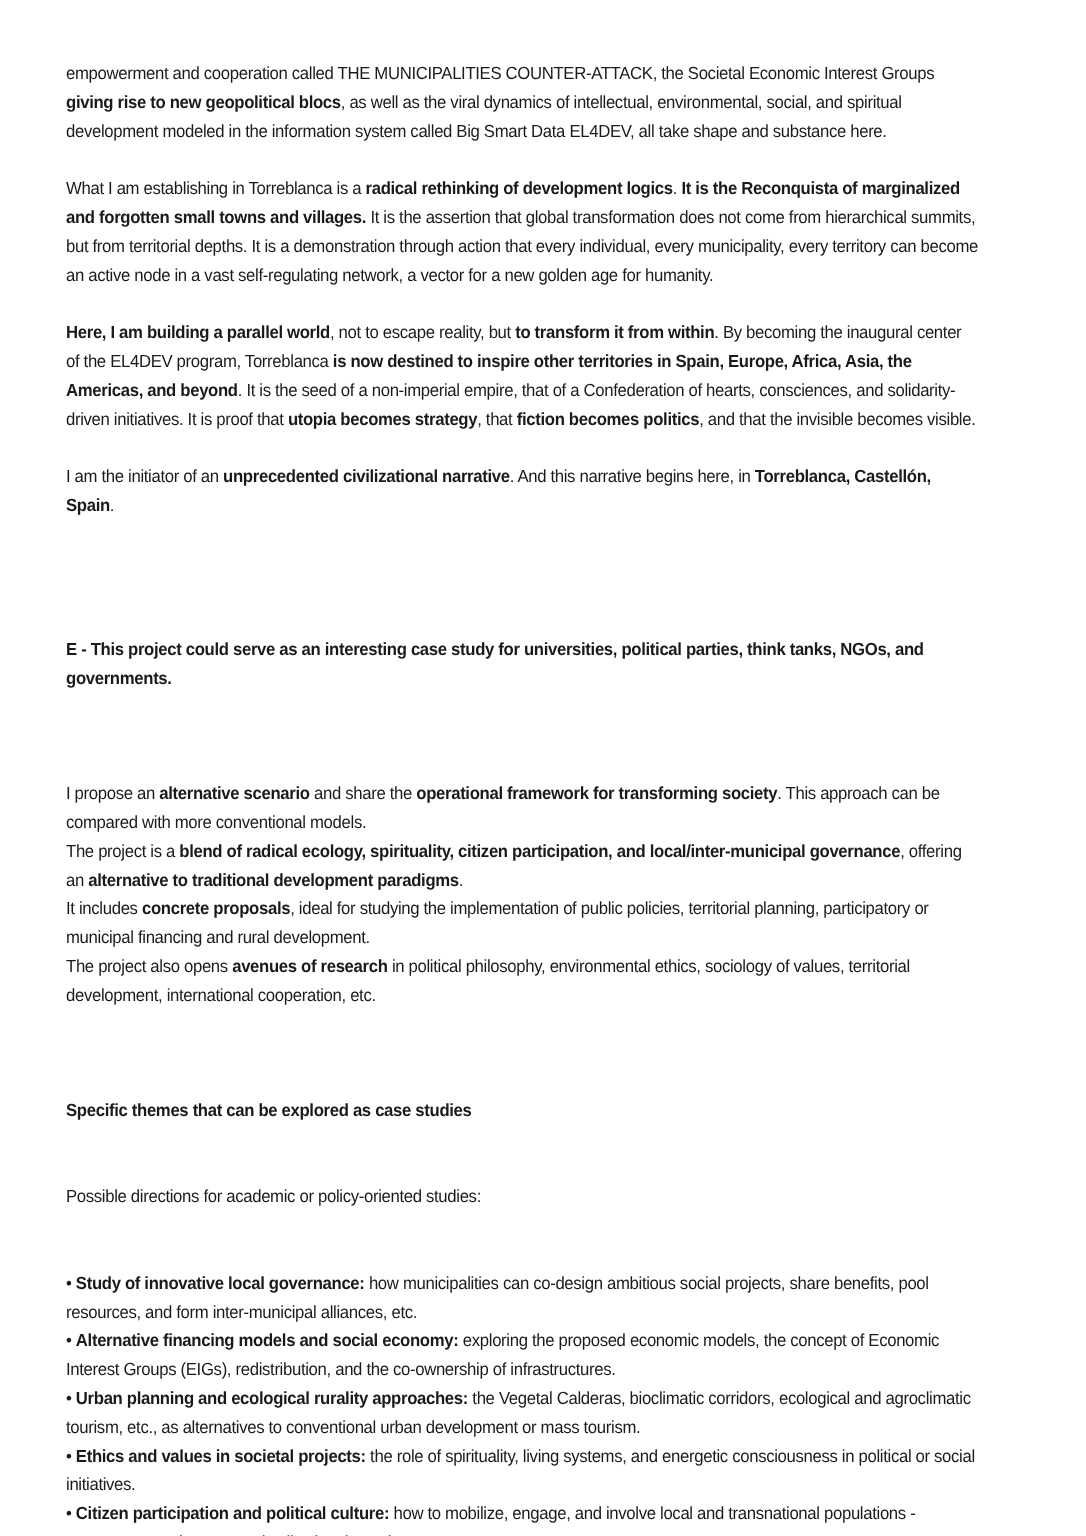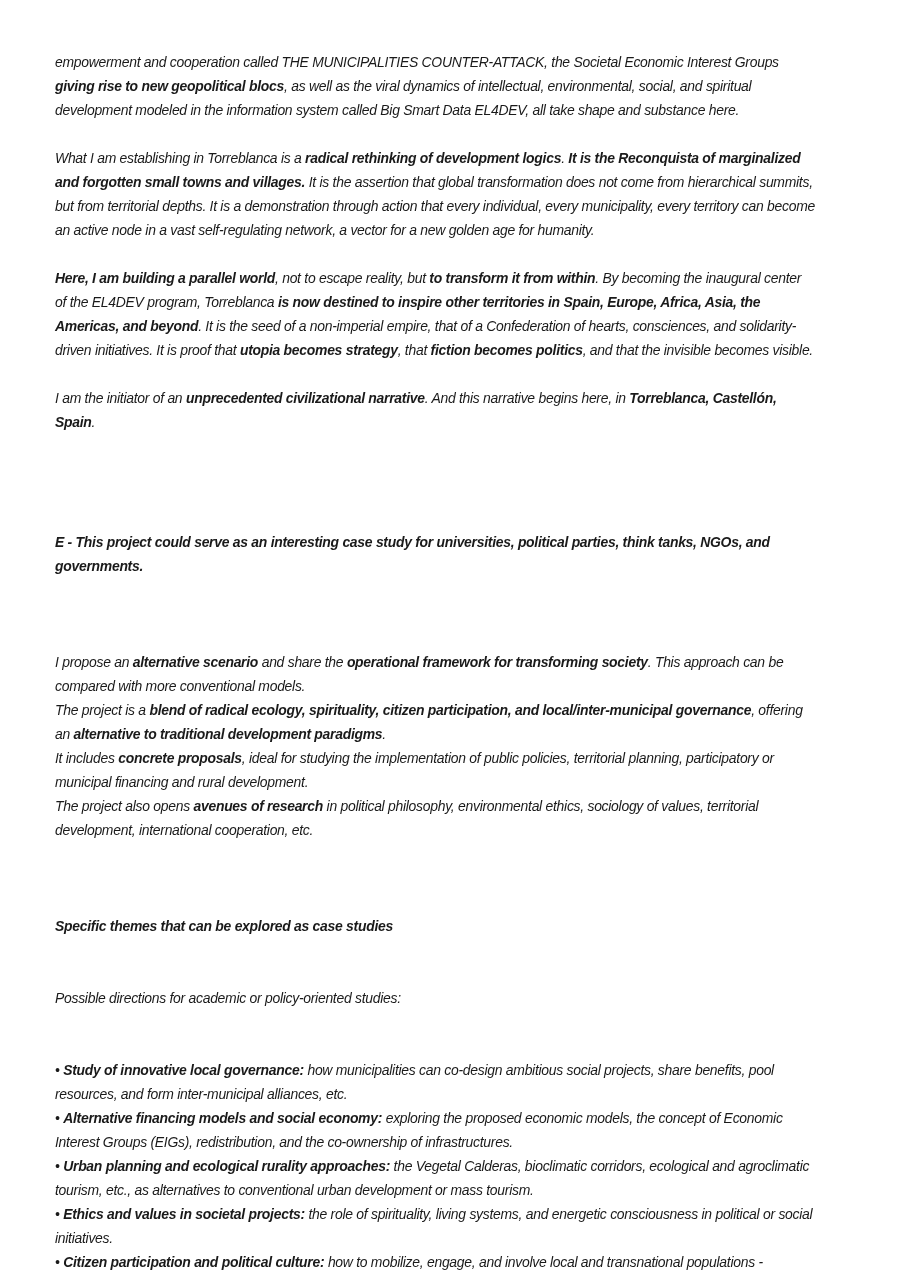--- a/index.html
+++ b/index.html
@@ -16,21 +16,20 @@
     -webkit-font-smoothing: antialiased;
   }
   .page {
     position: relative;
     width: 905px;
     height: 1280px;
     background: #ffffff;
     box-sizing: border-box;
     padding: 50px 55px 0 55px;
     overflow: hidden;
-    font-style: italic;
   }
   .doc-body {
     width: 796px;
     font-size: 14.6px;
     line-height: 24px;
     letter-spacing: -0.02em;
     transform: scaleX(0.955);
     transform-origin: 0 0;
     text-align: left;
   }

